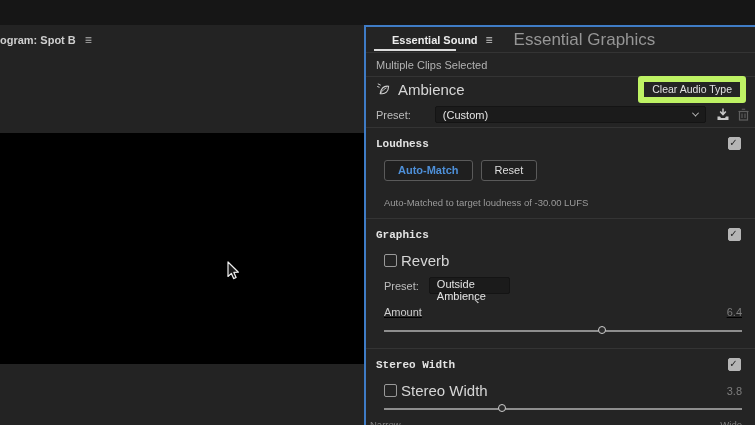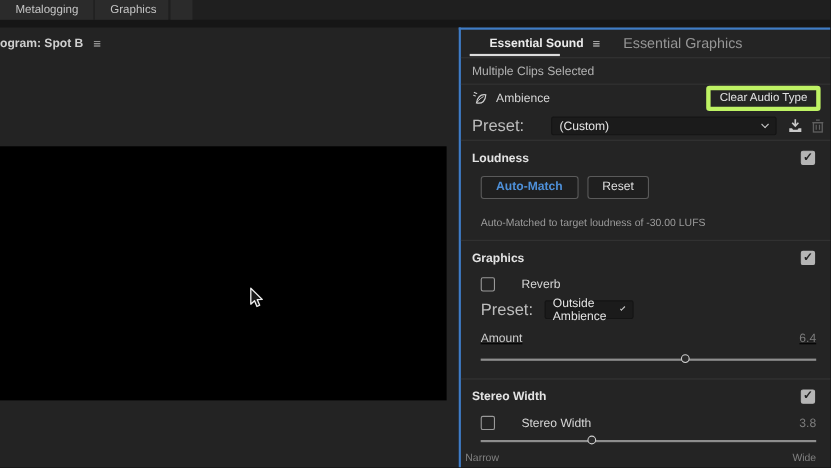--- a/index.html
+++ b/index.html
@@ -10,96 +10,89 @@
   
   .topbar { position:absolute; top:0; left:0; width:755px; height:18px; background:#1f1f1f; display:flex; }
   .ws-tabs { display:flex; width:153px; background:#2b2b2b; }
   .ws-tab { padding:0 14px; font-size:10.5px; color:#c4c4c4; line-height:18px; border-right:1px solid #1c1c1c; white-space:nowrap; }
   .ws-stub { width:20px; background:#2b2b2b; margin-left:2px; }
 
   
   .main { position:absolute; top:25px; left:0; width:755px; height:400px; display:flex; }
 
   
-  .left-panel { position:relative; width:417px; height:400px; background:#232323; }
+  .left-panel { position:relative; width:364px; height:400px; background:#232323; }
   .pm-header { display:flex; align-items:center; padding-top:9px; font-size:11px; font-weight:bold; color:#cfcfcf; }
   .pm-title { white-space:nowrap; }
   .pm-menu { margin-left:9px; color:#b5b5b5; font-size:12px; line-height:10px; }
   .video-black { position:absolute; top:108px; left:0; width:406px; height:231px; background:#000; }
   .cursor { position:absolute; top:236px; left:226px; width:14px; height:20px; }
 
   
   .right-panel { position:relative; flex:1; height:400px; background:#242424;
     border-left:2px solid var(--accent,#3f7cc6); border-top:2px solid var(--accent,#3f7cc6); }
   .hr { height:1px; background:#343434; }
 
   .es-tabs { position:relative; display:flex; align-items:center; height:25px; padding-left:26px; }
   .es-tab-active { display:flex; align-items:center; font-size:11px; font-weight:bold; color:#ececec; }
   .es-tab-menu { margin-left:8px; color:#c9c9c9; font-size:12px; font-weight:normal; }
   .es-underline { position:absolute; left:8px; top:22px; width:82px; height:2px; background:#dcdcdc; }
-  .es-tab-inactive { margin-left:21px; font-size:13px; color:#969696; }
+  .es-tab-inactive { margin-left:21px; font-size:17px; color:#969696; }
 
   .status-row { height:23px; display:flex; align-items:center; padding-left:10px; font-size:11px; color:#b2b2b2; }
 
   .ambience-row { height:25px; display:flex; align-items:center; padding:0 9px 0 10px; }
-  .ambience-label { margin-left:7px; font-size:11px; color:#d6d6d6; }
-  .clear-btn { margin-left:auto; font-size:10.5px; color:#e2e2e2; border:4px solid #bef264; border-radius:3px; padding:1px 8px 2px; background:transparent; }
+  .ambience-label { margin-left:7px; font-size:15px; color:#d6d6d6; }
+  .clear-btn { margin-left:auto; font-size:10.5px; color:#e2e2e2; border:6px solid #bef264; border-radius:3px; padding:1px 8px 2px; background:transparent; }
 
   .preset-row { height:25px; display:flex; align-items:center; padding:0 3px 0 10px; }
-  .preset-label { font-size:15px; color:#bdbdbd; }
+  .preset-label { font-size:11px; color:#bdbdbd; }
   .dropdown { display:flex; align-items:center; height:17px; background:#1b1b1b; border:1px solid #141414; border-radius:2px; padding:0 7px; color:#e4e4e4; font-size:11px; }
   .dd-main { flex:1; margin-left:24px; margin-right:6px; }
   .chev { width:5px; height:5px; border-right:1.4px solid #c2c2c2; border-bottom:1.4px solid #c2c2c2; transform:rotate(45deg) translate(-1px,-1px); margin-left:auto; }
   .dd-sm .chev { margin-left:14px; }
   .icon-btn { display:flex; align-items:center; justify-content:center; width:18px; height:18px; margin-left:2px; }
 
   .section { position:relative; }
-  .sec-head { display:flex; align-items:center; padding:9px 14px 0 10px; }
+  .sec-head { display:flex; align-items:center; padding:9px 14px 0 10px;font-family:Liberation Mono, monospace; }
   .sec-title { font-size:11px; font-weight:bold; color:#e3e3e3; }
   .checkbox { position:relative; margin-left:auto; width:13px; height:13px; border:1px solid #999; border-radius:2px; background:transparent; }
   .checkbox .checkmark { display:none; position:absolute; top:-1px; left:1px; font-size:11px; line-height:13px; color:#222; font-weight:bold; }
   .checkbox.checked { background:#b5b5b5; border-color:#b5b5b5; }
   .checkbox.checked .checkmark { display:block; }
 
   .btn-row { display:flex; margin:10px 0 16px 18px; }
   .es-btn { font-size:11px; padding:3px 13px 4px; background:#1f1f1f; border:1px solid #5a5a5a; border-radius:3px; color:#dedede; margin-right:8px; }
   .es-btn.blue { color:var(--link-blue,#4e90d9); font-weight:bold; }
   .caption { margin:6px 0 10px 18px; font-size:9.5px; color:#9b9b9b; }
 
   .check-row { display:flex; align-items:center; margin:11px 13px 0 18px; }
   .check-row .checkbox { margin-left:0; }
-  .check-label { margin-left:24px; font-size:11px; color:#d6d6d6; }
+  .check-label { margin-left:4px; font-size:15px; color:#d6d6d6; }
   .row-value { margin-left:auto; font-size:11px; color:var(--value-gray,#7d7d7d); }
 
   .preset-row2 { display:flex; align-items:center; margin:8px 0 0 18px; }
-  .dd-sm { width:81px; margin-left:10px; }
+  .dd-sm { width:81px; margin-left:10px;flex-direction:column; }
 
   .label-value-row { display:flex; align-items:center; justify-content:space-between; margin:12px 13px 0 18px;text-decoration:underline; }
   .param-label { font-size:11px; color:#cdcdcd; }
 
   .slider { position:relative; height:11px; margin:7px 13px 0 18px; }
   .slider .track { position:absolute; top:5px; left:0; right:0; height:1.5px; background:#8e8e8e; }
   .slider .handle { position:absolute; top:1px; width:8px; height:8px; border:1.5px solid #cdcdcd; border-radius:50%; background:#2b2b2b; transform:translateX(-50%); }
 
   .minmax-row { display:flex; justify-content:space-between; margin:5px 13px 0 4px; font-size:9.5px; color:#808080; }
   .sw-slider { margin-top:4px; }
   .end-pad { height:12px; }
 </style>
 </head>
 <body>
 
 <div class="screen">
 
-  <div class="topbar">
-    <div class="ws-tabs">
-      <div class="ws-tab">Metalogging</div>
-      <div class="ws-tab">Graphics</div>
-    </div>
-    <div class="ws-stub"></div>
-  </div>
 
   <div class="main">
 
     <div class="left-panel">
       <div class="pm-header">
         <span class="pm-title">ogram: Spot B</span>
         <span class="pm-menu">≡</span>
       </div>
       <div class="video-black"></div>
       <svg class="cursor" viewBox="0 0 14 20">

